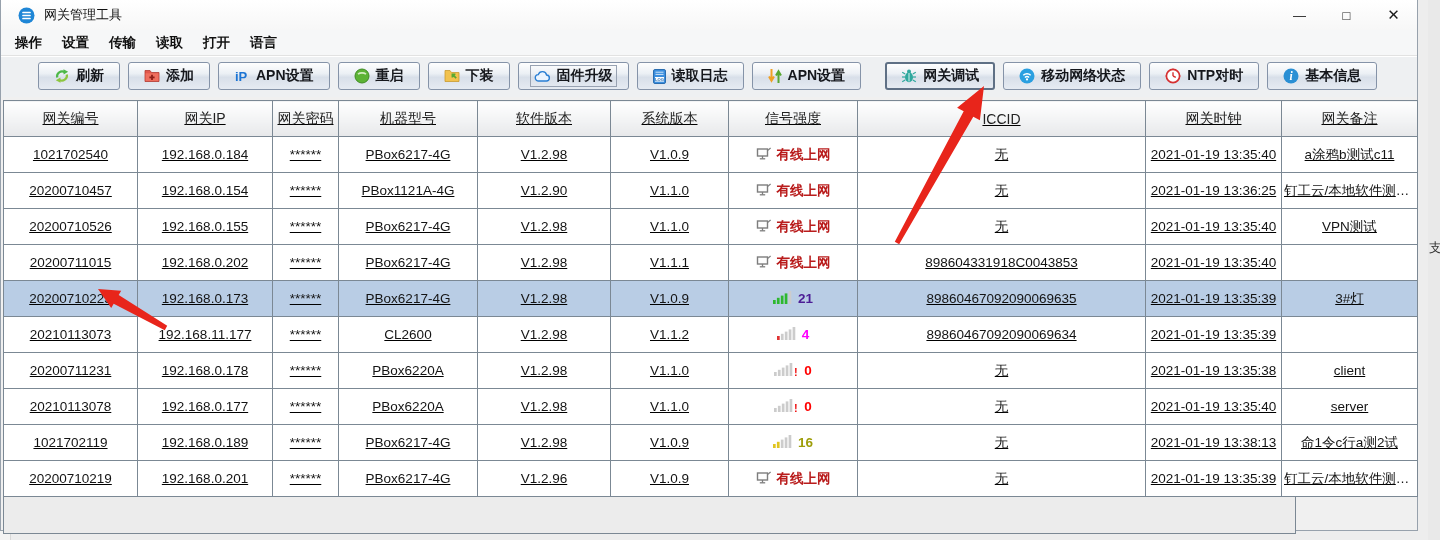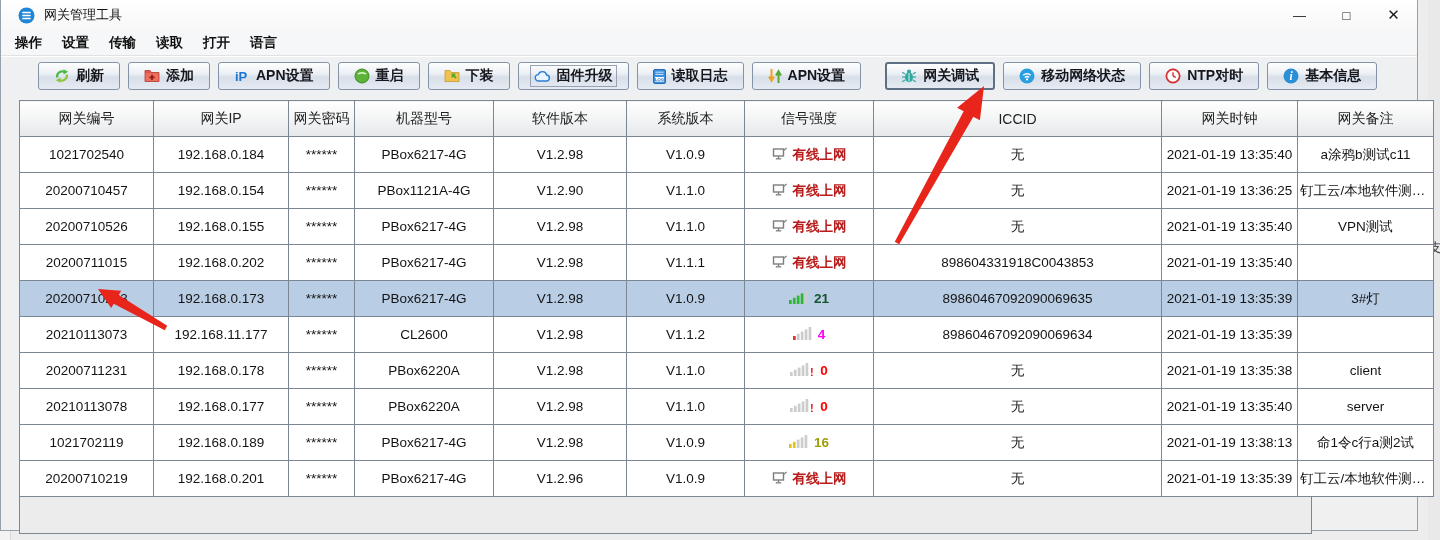--- a/index.html
+++ b/index.html
@@ -33,21 +33,21 @@
            box-shadow:inset 0 1px 0 #ffffff;}
   .tbtn{display:inline-flex;align-items:center;height:28px;padding:0 12px;border:1px solid #8593a8;
         border-radius:3px;box-sizing:border-box;
         background:linear-gradient(#fefefe,#ecf0f5 40%,#d8dfe9 55%,#e6ebf2);
         font-size:14px;font-weight:bold;color:#15171c;white-space:nowrap;}
   .tbtn .inner{display:inline-flex;align-items:center;gap:6px;padding:1px 3px;}
   .tbtn.focused .inner{box-shadow:0 0 0 1px #98a2b2;}
   .tbtn.highlighted{border:2px solid #5f7085;padding:0 11px;margin-left:16px;}
   .tbtn .icon{display:inline-flex;align-items:center;}
 
-  .grid-wrap{margin:3px 0 0 18px;width:1293px;}
+  .grid-wrap{margin:3px 0 0 2px;width:1293px;text-decoration:underline;}
   table.grid{border-collapse:collapse;table-layout:fixed;width:1414px;}
   .grid th{height:33px;font-weight:normal;font-size:14px;color:#222;
            background:linear-gradient(#ffffff,#f2f3f4 55%,#e7e8ea);
            border:1px solid #7b8894;overflow:hidden;white-space:nowrap;}
   .grid td{height:35px;font-size:13.5px;color:#141414;text-align:center;background:#ffffff;
            border:1px solid #7b8894;overflow:hidden;white-space:nowrap;text-overflow:ellipsis;
            padding:0 2px;}
   tr.selected td{background:#b9cde5;}
   .sig{display:inline-flex;align-items:center;gap:5px;font-weight:bold;font-size:13.5px;}
   .sig .wired-label{color:#b91c1c;}
@@ -373,21 +373,21 @@
             <td>V1.2.98</td>
             <td>V1.0.9</td>
             <td><span class="sig">
                 <span><svg width="20" height="13" viewBox="0 0 20 13">
                     <rect x="0" y="9" width="2.7" height="4" fill="#2eb82e"></rect>
                     <rect x="3.9" y="6.8" width="2.7" height="6.2" fill="#2eb82e"></rect>
                     <rect x="7.8" y="4.6" width="2.7" height="8.4" fill="#2eb82e"></rect>
                     <rect x="11.7" y="2.4000000000000004" width="2.7" height="10.6" fill="#2eb82e"></rect>
                     <rect x="15.6" y="0" width="2.7" height="13" fill="#cccccc"></rect>
                   </svg></span>
-                <span style="color: #14532d;">21</span>
+                <span style="color: #4c1d95;">21</span>
               </span></td>
             <td>89860467092090069635</td>
             <td>2021-01-19 13:35:39</td>
             <td>3#灯</td>
           </tr>
           <tr>
             <td>20210113073</td>
             <td>192.168.11.177</td>
             <td>******</td>
             <td>CL2600</td>

